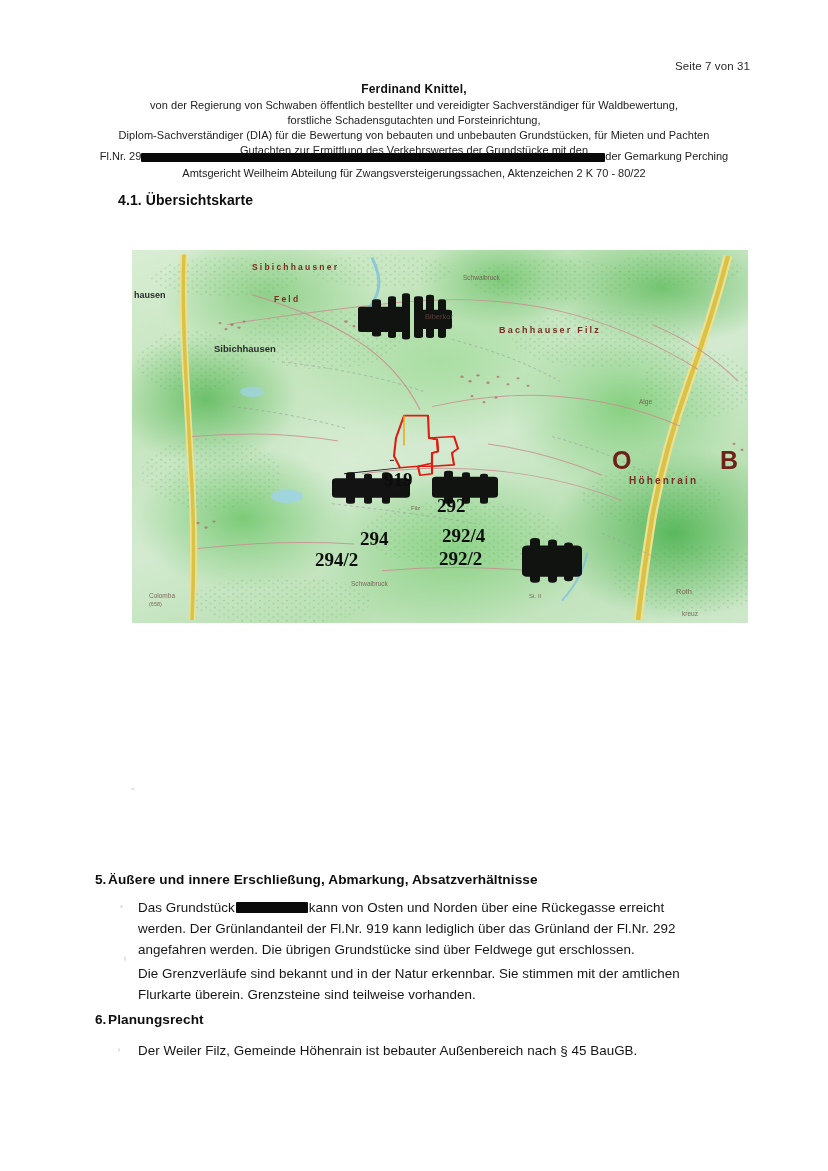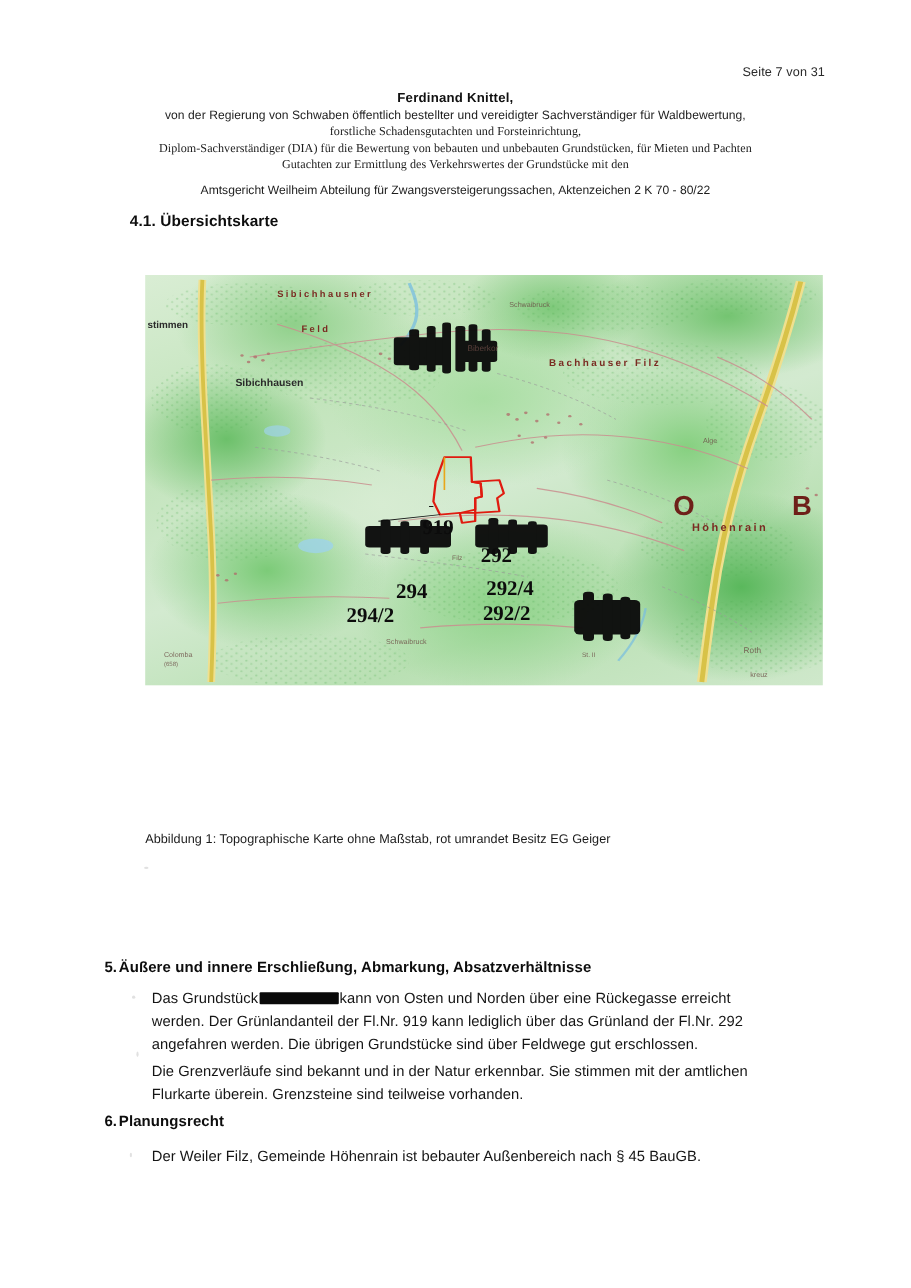--- a/index.html
+++ b/index.html
@@ -19,21 +19,21 @@
   .page-number{
     position:absolute;top:60px;right:78px;
     font-size:11.5px;color:#2a2a2a;letter-spacing:.1px;
   }
   .hdr{
     position:absolute;top:82px;left:60px;width:708px;
     text-align:center;line-height:1.32;
   }
   .hdr .name{font-size:12px;font-weight:bold;color:#101010;letter-spacing:.2px;}
   .hdr .ln{font-size:11px;color:#1c1c1c;letter-spacing:.05px;}
-  .hdr .ln.tight{margin-top:.5px;font-family:Liberation Serif, serif;}
+  .hdr .ln.tight{margin-top:.5px;}
 
   .flnr-line{
     position:absolute;top:150px;left:60px;width:708px;
     text-align:center;font-size:11px;color:#1c1c1c;
     white-space:nowrap;
   }
   .flnr-line .seg{display:inline-block;vertical-align:baseline;}
   .redaction{
     display:inline-block;vertical-align:middle;
     background:#090909;border-radius:1px;
@@ -99,20 +99,23 @@
   <div class="page-number">Seite 7 von 31</div>
 
   <div class="hdr">
     <div class="name">Ferdinand Knittel,</div>
     <div class="ln">von der Regierung von Schwaben öffentlich bestellter und vereidigter Sachverständiger für Waldbewertung,</div>
     <div class="ln tight">forstliche Schadensgutachten und Forsteinrichtung,</div>
     <div class="ln tight">Diplom-Sachverständiger (DIA) für die Bewertung von bebauten und unbebauten Grundstücken, für Mieten und Pachten</div>
     <div class="ln tight">Gutachten zur Ermittlung des Verkehrswertes der Grundstücke mit den</div>
   </div>
 
+  <div class="flnr-line">
+    <span class="seg">Fl.Nr. 29</span><span class="redaction rd-hdr" style="width:464px;"></span><span class="seg">der Gemarkung Perching</span>
+  </div>
   <div class="court-line">Amtsgericht Weilheim Abteilung für Zwangsversteigerungssachen, Aktenzeichen 2 K 70 - 80/22</div>
 
   <div class="sec41">4.1. Übersichtskarte</div>
 
   <div class="figure">
     <div class="map">
       <svg class="mapsvg" viewBox="0 0 616 500" preserveAspectRatio="none">
         <defs>
           <pattern id="forestdots" width="9" height="9" patternUnits="userSpaceOnUse">
             <circle cx="2" cy="2" r="1.1" fill="#4fae52" opacity="0.55"></circle>
@@ -237,21 +240,21 @@
             <rect x="398" y="386" width="10" height="60" rx="4"></rect>
             <rect x="416" y="388" width="9" height="58" rx="4"></rect>
             <rect x="432" y="392" width="9" height="52" rx="4"></rect>
           </g>
         </g>
       </svg>
 
       <div id="map-place-labels" style="position:absolute;inset:0;pointer-events:none;">
           <div style="position: absolute; white-space: nowrap; font-family: &quot;Liberation Sans&quot;, sans-serif; left: 120px; top: 12px; font-size: 8.5px; color: rgb(122, 43, 34); letter-spacing: 2.2px; font-weight: bold;">Sibichhausner</div>
           <div style="position: absolute; white-space: nowrap; font-family: &quot;Liberation Sans&quot;, sans-serif; left: 142px; top: 44px; font-size: 8.5px; color: rgb(122, 43, 34); letter-spacing: 2.2px; font-weight: bold;">Feld</div>
-          <div style="position: absolute; white-space: nowrap; font-family: &quot;Liberation Sans&quot;, sans-serif; left: 2px; top: 40px; font-size: 9px; color: rgb(43, 43, 43); font-weight: bold;">stimmen</div>
+          <div style="position: absolute; white-space: nowrap; font-family: &quot;Liberation Sans&quot;, sans-serif; left: 2px; top: 40px; font-size: 9px; color: rgb(43, 43, 43); font-weight: bold;">hausen</div>
           <div style="position: absolute; white-space: nowrap; font-family: &quot;Liberation Sans&quot;, sans-serif; left: 82px; top: 93px; font-size: 9.5px; color: rgb(43, 43, 43); font-weight: bold;">Sibichhausen</div>
           <div style="position: absolute; white-space: nowrap; font-family: &quot;Liberation Sans&quot;, sans-serif; left: 331px; top: 24px; font-size: 6.5px; color: rgb(107, 74, 68); opacity: 0.8;">Schwaibruck</div>
           <div style="position: absolute; white-space: nowrap; font-family: &quot;Liberation Sans&quot;, sans-serif; left: 293px; top: 62px; font-size: 7.5px; color: rgb(107, 74, 68); opacity: 0.8;">Biberkor</div>
           <div style="position: absolute; white-space: nowrap; font-family: &quot;Liberation Sans&quot;, sans-serif; left: 367px; top: 75px; font-size: 9px; color: rgb(122, 43, 34); letter-spacing: 2.2px; font-weight: bold;">Bachhauser  Filz</div>
           <div style="position: absolute; white-space: nowrap; font-family: &quot;Liberation Sans&quot;, sans-serif; left: 507px; top: 148px; font-size: 6.5px; color: rgb(107, 74, 68); opacity: 0.8;">Alge</div>
           <div style="position: absolute; white-space: nowrap; font-family: &quot;Liberation Sans&quot;, sans-serif; left: 480px; top: 196px; font-size: 25px; color: rgb(110, 32, 25); font-weight: bold;">O</div>
           <div style="position: absolute; white-space: nowrap; font-family: &quot;Liberation Sans&quot;, sans-serif; left: 588px; top: 196px; font-size: 25px; color: rgb(110, 32, 25); font-weight: bold;">B</div>
           <div style="position: absolute; white-space: nowrap; font-family: &quot;Liberation Sans&quot;, sans-serif; left: 497px; top: 225px; font-size: 10px; color: rgb(122, 43, 34); letter-spacing: 2.2px; font-weight: bold;">Höhenrain</div>
           <div style="position: absolute; white-space: nowrap; font-family: &quot;Liberation Sans&quot;, sans-serif; left: 279px; top: 255px; font-size: 6px; color: rgb(107, 74, 68); opacity: 0.8;">Filz</div>
           <div style="position: absolute; white-space: nowrap; font-family: &quot;Liberation Sans&quot;, sans-serif; left: 219px; top: 330px; font-size: 6.5px; color: rgb(107, 74, 68); opacity: 0.8;">Schwaibruck</div>
@@ -275,21 +278,20 @@
           <div style="position: absolute; white-space: nowrap; color: rgb(12, 12, 12); font-weight: bold; font-family: &quot;Liberation Serif&quot;, serif; font-size: 19px; left: 252px; top: 219px;">919</div>
           <div style="position: absolute; white-space: nowrap; color: rgb(12, 12, 12); font-weight: bold; font-family: &quot;Liberation Serif&quot;, serif; font-size: 19px; left: 305px; top: 245px;">292</div>
           <div style="position: absolute; white-space: nowrap; color: rgb(12, 12, 12); font-weight: bold; font-family: &quot;Liberation Serif&quot;, serif; font-size: 19px; left: 228px; top: 278px;">294</div>
           <div style="position: absolute; white-space: nowrap; color: rgb(12, 12, 12); font-weight: bold; font-family: &quot;Liberation Serif&quot;, serif; font-size: 19px; left: 310px; top: 275px;">292/4</div>
           <div style="position: absolute; white-space: nowrap; color: rgb(12, 12, 12); font-weight: bold; font-family: &quot;Liberation Serif&quot;, serif; font-size: 19px; left: 183px; top: 299px;">294/2</div>
           <div style="position: absolute; white-space: nowrap; color: rgb(12, 12, 12); font-weight: bold; font-family: &quot;Liberation Serif&quot;, serif; font-size: 19px; left: 307px; top: 298px;">292/2</div>
         </div>
     </div>
   </div>
 
-  <div class="caption">Abbildung 1: Topographische Karte ohne Maßstab, rot umrandet Besitz EG Geiger</div>
 
 
   <div class="secnum" style="top:872px;">5.</div>
   <div class="sechead" style="top:872px;">Äußere und innere Erschließung, Abmarkung, Absatzverhältnisse</div>
 
   <div class="para" style="top:897px;">
     <span>Das Grundstück</span><span class="redaction rd-body" style="width:72px;margin:0 1px;"></span><span>kann von Osten und Norden über eine Rückegasse erreicht werden. Der Grünlandanteil der Fl.Nr. 919 kann lediglich über das Grünland der Fl.Nr. 292 angefahren werden. Die übrigen Grundstücke sind über Feldwege gut erschlossen.</span>
   </div>
 
   <div class="para" style="top:963px;">Die Grenzverläufe sind bekannt und in der Natur erkennbar. Sie stimmen mit der amtlichen Flurkarte überein. Grenzsteine sind teilweise vorhanden.</div>

